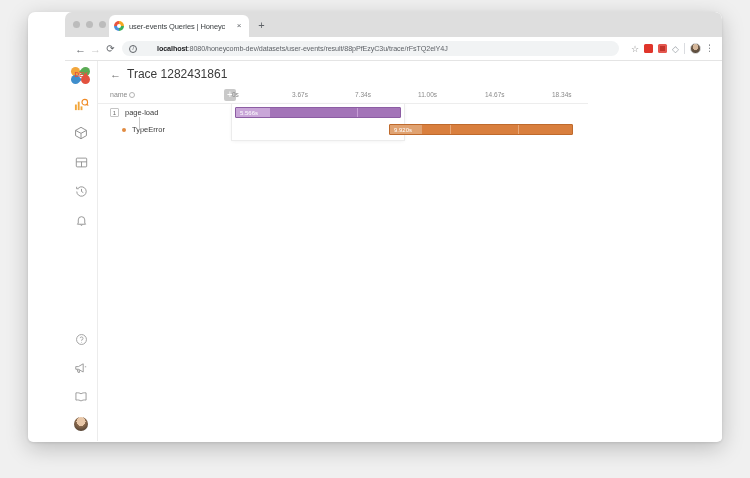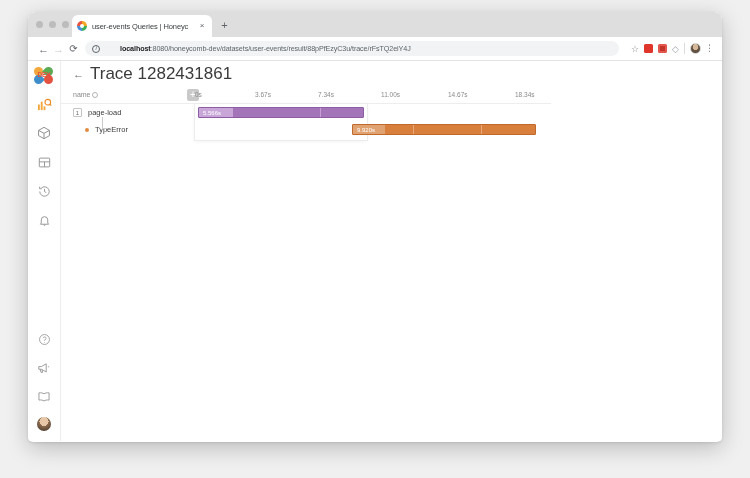--- a/index.html
+++ b/index.html
@@ -12,20 +12,21 @@
 
   
   #browser-window {
     position: absolute;
     left: 28px; top: 12px;
     width: 694px; height: 430px;
     background: #ffffff;
     border-radius: 7px 7px 5px 5px;
     box-shadow: 0 6px 22px rgba(0,0,0,0.22), 0 1px 3px rgba(0,0,0,0.10);
     overflow: hidden;
+    padding-left: 37px;
   }
 
   
   #tab-strip {
     position: relative;
     height: 25px;
     background: #dedede;
     border-radius: 7px 7px 0 0;
   }
   #traffic-lights {
@@ -190,21 +191,21 @@
 
   
   #main { flex: 1 1 auto; position: relative; }
 
   #trace-header {
     height: 26px;
     display: flex; align-items: center;
     padding-left: 12px;
   }
   #back-arrow { font-size: 11px; color: #6b6b6b; margin-right: 6px; }
-  #trace-title { font-size: 17px; color: #3b3b3b; }
+  #trace-title { font-size: 12px; color: #3b3b3b; }
 
   
   #split { display: flex; height: 354px; }
   #waterfall { width: 490px; flex: 0 0 490px; position: relative; }
   #side-panel {
     flex: 1 1 auto;
     border-left: 1px solid #ececec;
     padding: 9px 11px 0 11px;
     position: relative;
   }

